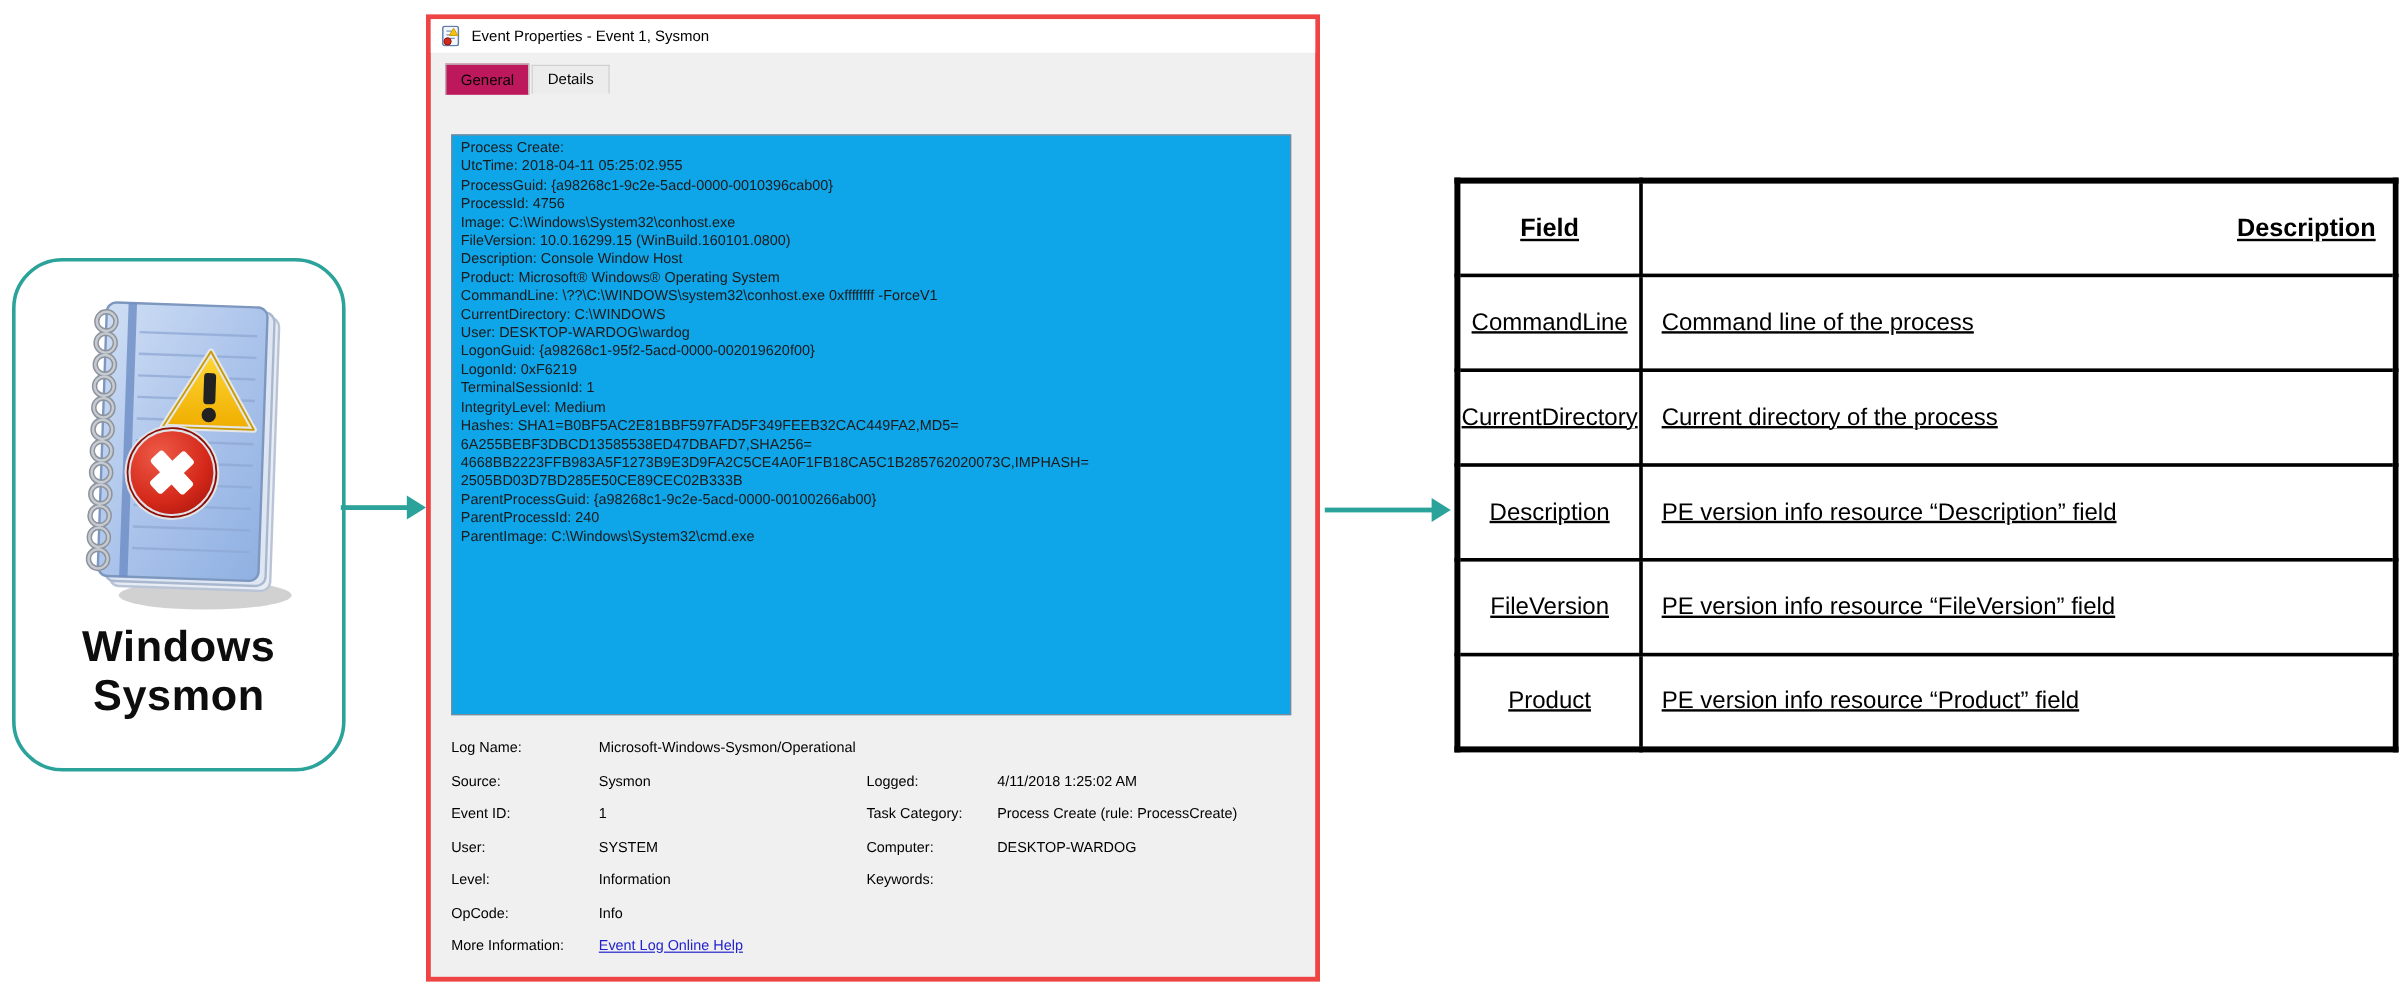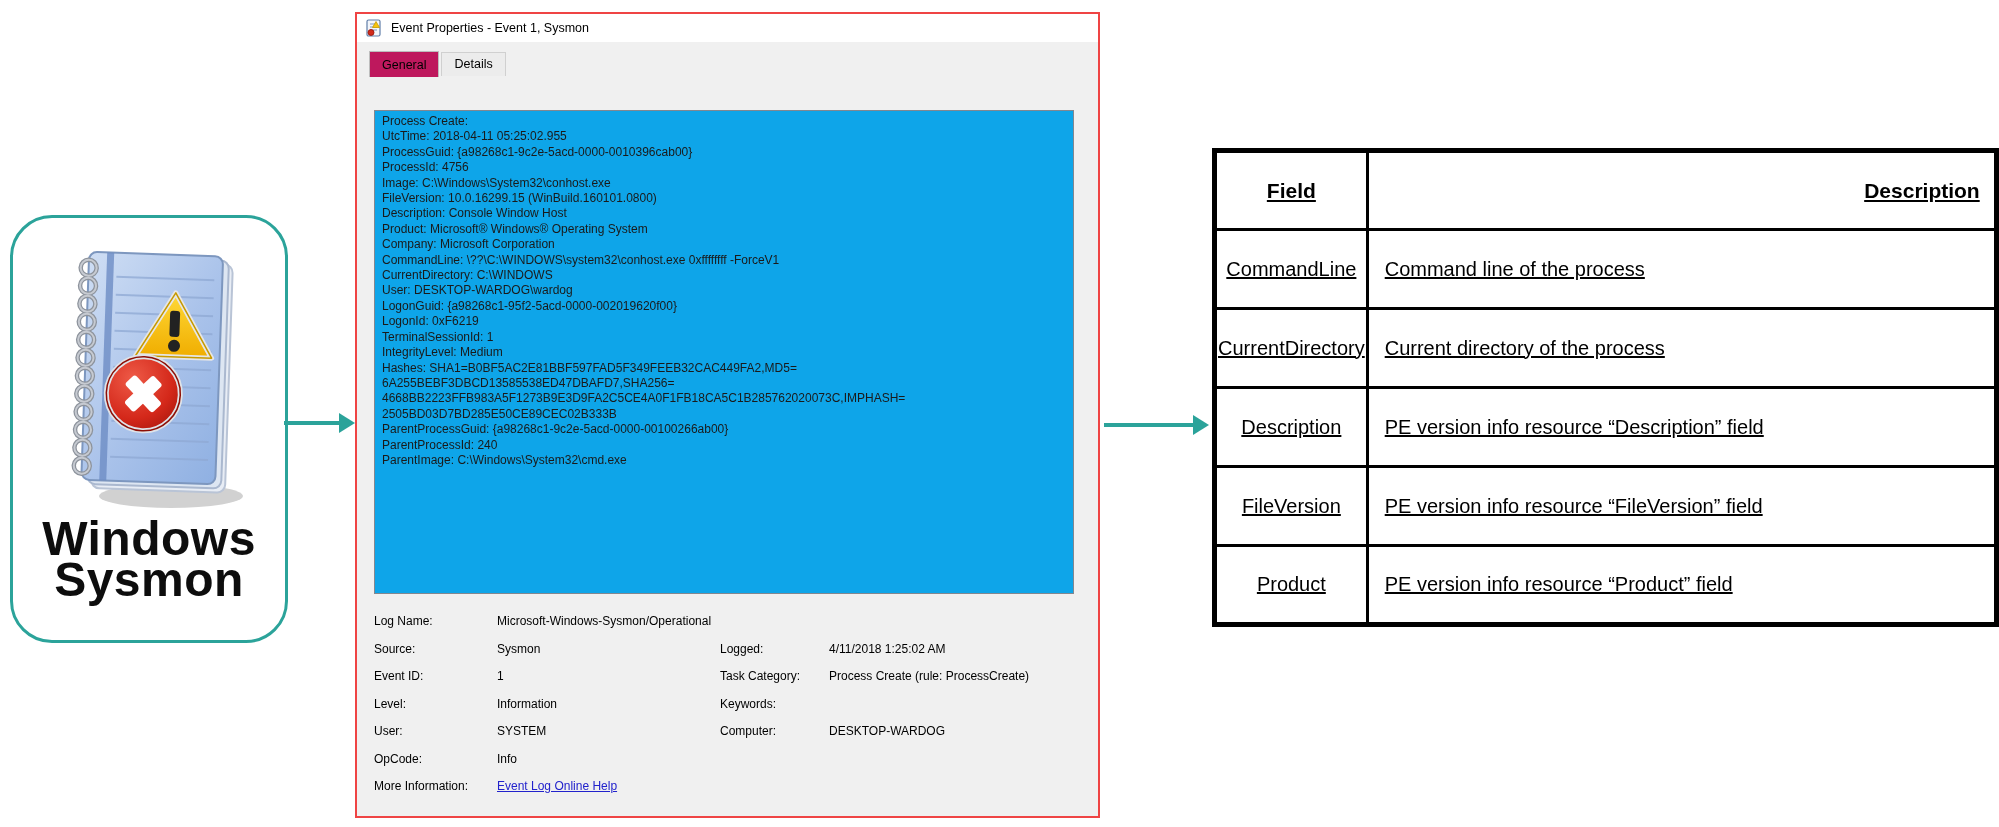--- a/index.html
+++ b/index.html
@@ -3,33 +3,33 @@
 <meta charset="utf-8">
 <style>
   html,body{margin:0;padding:0;background:#ffffff;}
   #canvas{position:relative;width:1999px;height:827px;background:#ffffff;
           font-family:"Liberation Sans",sans-serif;overflow:hidden;}
 
   
   .sysmon-box{position:absolute;left:10px;top:215px;width:272px;height:422px;
               border:3px solid #2BA39A;border-radius:42px;background:#ffffff;
               display:flex;flex-direction:column;align-items:center;}
-  .sysmon-label{margin-top:6px;text-align:center;font-weight:bold;font-size:48px;
+  .sysmon-label{margin-top:6px;text-align:center;font-weight:bold;font-size:36px;
                 line-height:41px;color:#0d0d0d;letter-spacing:0.5px;}
 
   
   .arrow{position:absolute;height:20px;}
   .arrow .shaft{position:absolute;top:8px;left:0;height:4px;background:#2BA39A;}
   .arrow .head{position:absolute;top:0;width:0;height:0;
                border-top:10px solid transparent;border-bottom:10px solid transparent;
                border-left:16px solid #2BA39A;}
 
   
   .dialog{position:absolute;left:355px;top:12px;width:745px;height:806px;
-          background:#f0f0f0;border:2px solid #ef4444;box-sizing:border-box;}
+          background:#f0f0f0;border:4px solid #ef4444;box-sizing:border-box;}
   .titlebar{position:absolute;left:0;top:0;right:0;height:28px;background:#ffffff;
             display:flex;align-items:center;}
   .titlebar .ticon{margin-left:8px;width:18px;height:18px;flex:0 0 auto;}
   .titlebar .ttext{margin-left:8px;font-size:12.5px;color:#000;}
   .tabstrip{position:absolute;left:12px;top:38px;height:24px;display:flex;align-items:flex-end;}
   .tab{font-size:12.5px;color:#000;padding:4px 12px 5px 12px;border:1px solid #d0d0d0;
        background:#ececec;border-bottom:none;margin-right:2px;}
   .tab.active{background:#be185d;position:relative;top:1px;padding-top:6px;border-color:#bdbdbd;}
 
   .eventbox{position:absolute;left:17px;top:96px;width:700px;height:484px;
@@ -183,21 +183,20 @@
 
     <div class="eventbox">
       <div class="eline">Process Create:</div>
       <div class="eline">UtcTime: 2018-04-11 05:25:02.955</div>
       <div class="eline">ProcessGuid: {a98268c1-9c2e-5acd-0000-0010396cab00}</div>
       <div class="eline">ProcessId: 4756</div>
       <div class="eline">Image: C:\Windows\System32\conhost.exe</div>
       <div class="eline">FileVersion: 10.0.16299.15 (WinBuild.160101.0800)</div>
       <div class="eline">Description: Console Window Host</div>
       <div class="eline">Product: Microsoft® Windows® Operating System</div>
-      <div class="eline">Company: Microsoft Corporation</div>
       <div class="eline">CommandLine: \??\C:\WINDOWS\system32\conhost.exe 0xffffffff -ForceV1</div>
       <div class="eline">CurrentDirectory: C:\WINDOWS</div>
       <div class="eline">User: DESKTOP-WARDOG\wardog</div>
       <div class="eline">LogonGuid: {a98268c1-95f2-5acd-0000-002019620f00}</div>
       <div class="eline">LogonId: 0xF6219</div>
       <div class="eline">TerminalSessionId: 1</div>
       <div class="eline">IntegrityLevel: Medium</div>
       <div class="eline">Hashes: SHA1=B0BF5AC2E81BBF597FAD5F349FEEB32CAC449FA2,MD5=</div>
       <div class="eline">6A255BEBF3DBCD13585538ED47DBAFD7,SHA256=</div>
       <div class="eline">4668BB2223FFB983A5F1273B9E3D9FA2C5CE4A0F1FB18CA5C1B285762020073C,IMPHASH=</div>
@@ -218,30 +217,30 @@
         <span class="f-l2">Logged:</span>
         <span class="f-v2">4/11/2018 1:25:02 AM</span>
       </div>
       <div class="frow">
         <span class="f-l1">Event ID:</span>
         <span class="f-v1">1</span>
         <span class="f-l2">Task Category:</span>
         <span class="f-v2">Process Create (rule: ProcessCreate)</span>
       </div>
       <div class="frow">
+        <span class="f-l1">User:</span>
+        <span class="f-v1">SYSTEM</span>
+        <span class="f-l2">Computer:</span>
+        <span class="f-v2">DESKTOP-WARDOG</span>
+      </div>
+      <div class="frow">
         <span class="f-l1">Level:</span>
         <span class="f-v1">Information</span>
         <span class="f-l2">Keywords:</span>
         <span class="f-v2"></span>
-      </div>
-      <div class="frow">
-        <span class="f-l1">User:</span>
-        <span class="f-v1">SYSTEM</span>
-        <span class="f-l2">Computer:</span>
-        <span class="f-v2">DESKTOP-WARDOG</span>
       </div>
       <div class="frow">
         <span class="f-l1">OpCode:</span>
         <span class="f-v1">Info</span>
       </div>
       <div class="frow">
         <span class="f-l1">More Information:</span>
         <span class="f-v1"><a class="flink">Event Log Online Help</a></span>
       </div>
     </div>

